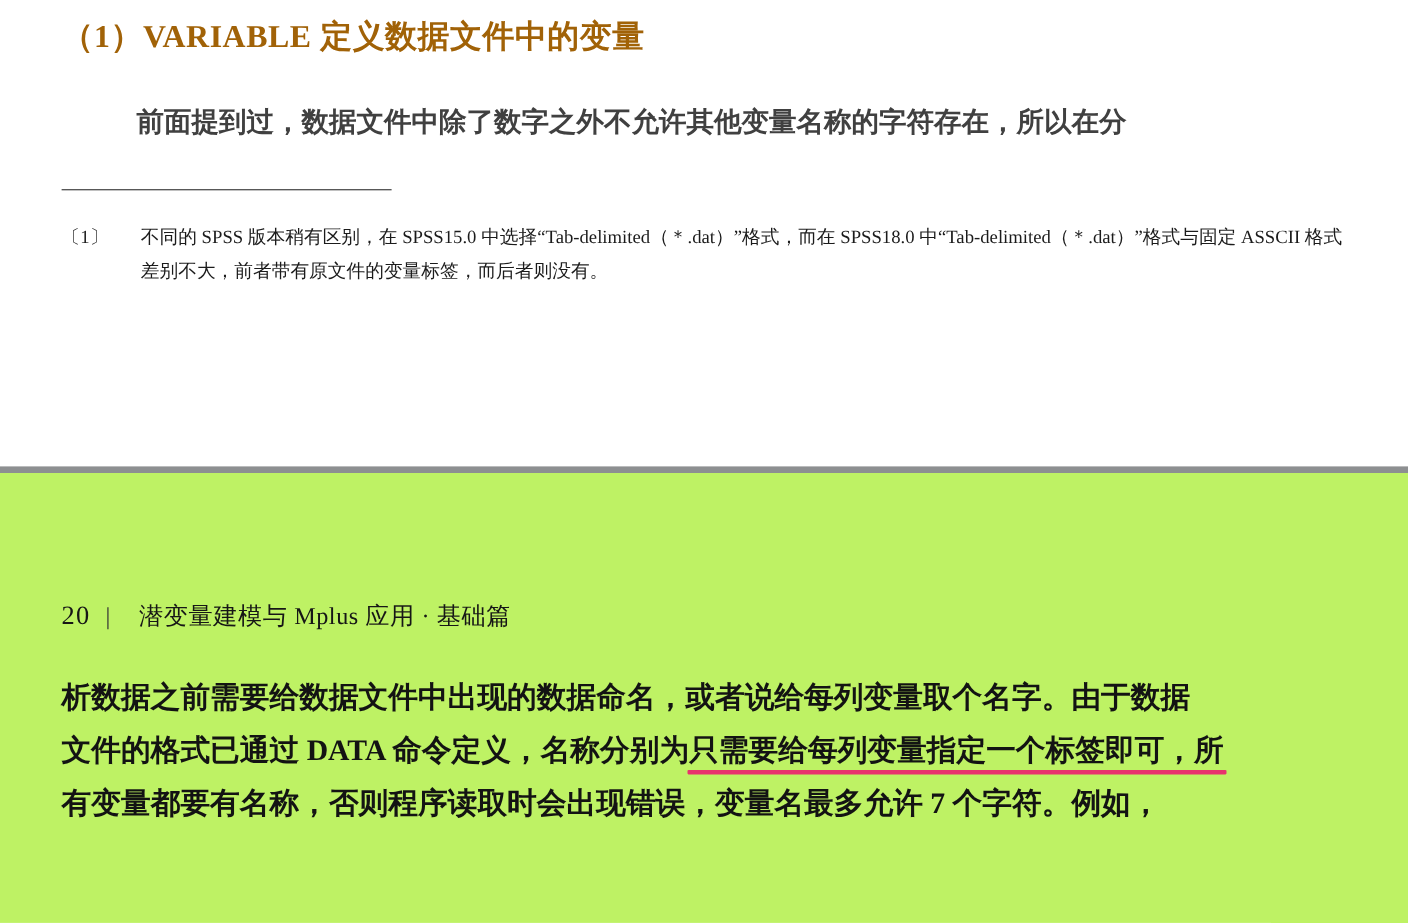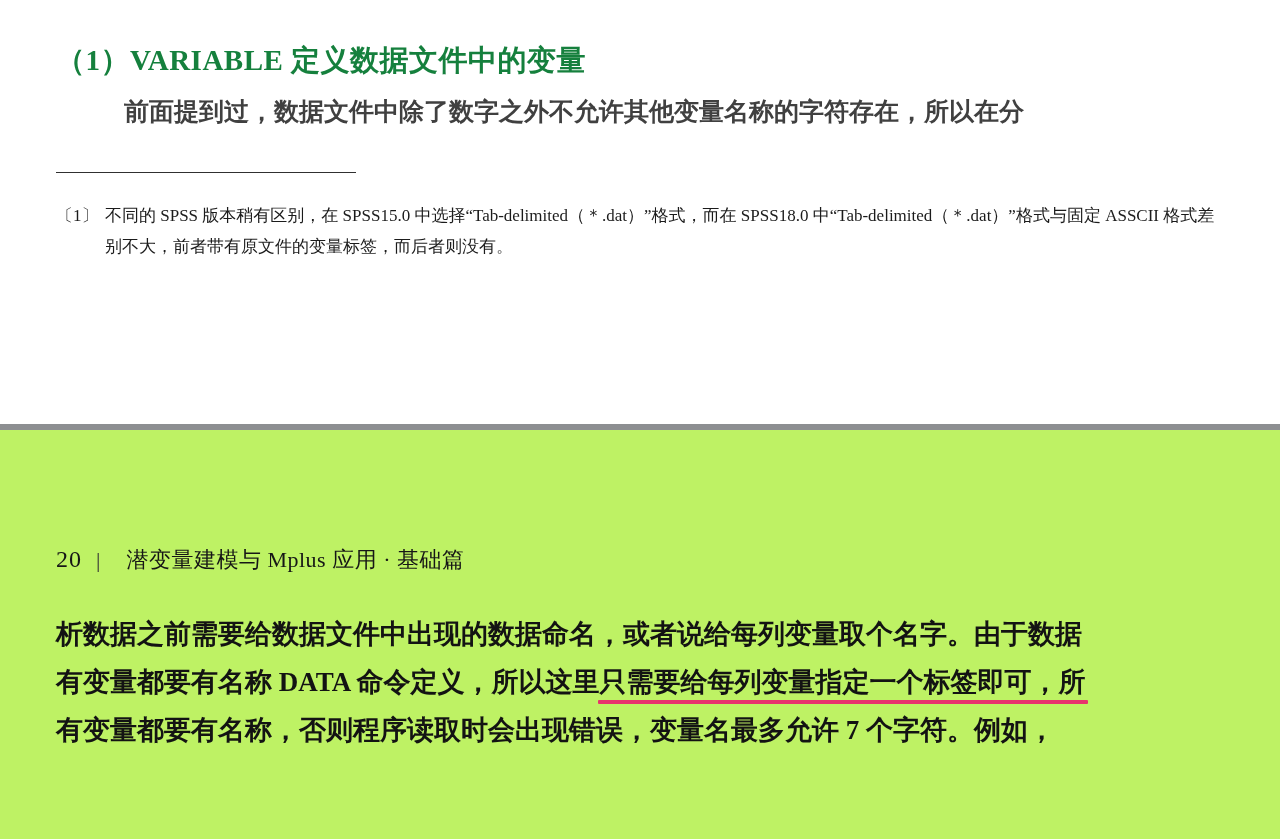--- a/index.html
+++ b/index.html
@@ -35,23 +35,22 @@
   }
 
   .heading-1 {
     position: absolute;
     left: 56px;
     top: 14px;
     font-family: "Liberation Serif", serif;
     font-weight: bold;
     font-size: 29px;
     letter-spacing: 0.5px;
-    color: #15803d;
-    white-space: nowrap;
-    margin-top: 27px;
+    color: #a16207;
+    white-space: nowrap;
   }
 
   .body-para-top {
     position: absolute;
     left: 56px;
     top: 92px;
     width: 1190px;
     font-size: 25px;
     line-height: 40px;
     text-indent: 68px;
@@ -79,21 +78,21 @@
     color: #1b1b1b;
   }
   .footnote .fn-marker {
     position: absolute;
     left: 0;
     top: 0;
     width: 64px;
     font-size: 17px;
   }
   .footnote .fn-text {
-    margin-left: 49px;
+    margin-left: 72px;
     display: block;
   }
 
   
   .page-divider {
     position: absolute;
     left: 0;
     top: 424px;
     width: 1280px;
     height: 6px;
@@ -184,21 +183,21 @@
 
   <div class="bottom-fragment">
 
     <div class="running-head">
       <span class="folio">20</span><span class="rule-mark">|</span><span class="head-title">潜变量建模与 Mplus 应用 · 基础篇</span>
     </div>
 
     <div class="body-block">
       <div class="body-line">析数据之前需要给数据文件中出现的数据命名，或者说给每列变量取个名字。由于数据</div>
 
-      <div class="body-line"><span>有变量都要有名称 DATA 命令定义，所以这里</span><span class="hl-underline">只需要给每列变量指定一个标签即可，所</span></div>
+      <div class="body-line"><span>文件的格式已通过 DATA 命令定义，名称分别为</span><span class="hl-underline">只需要给每列变量指定一个标签即可，所</span></div>
 
       <div class="body-line">有变量都要有名称，否则程序读取时会出现错误，变量名最多允许 7 个字符。例如，</div>
 
     </div>
 
   </div>
 
 </div>
 
 </body></html>

